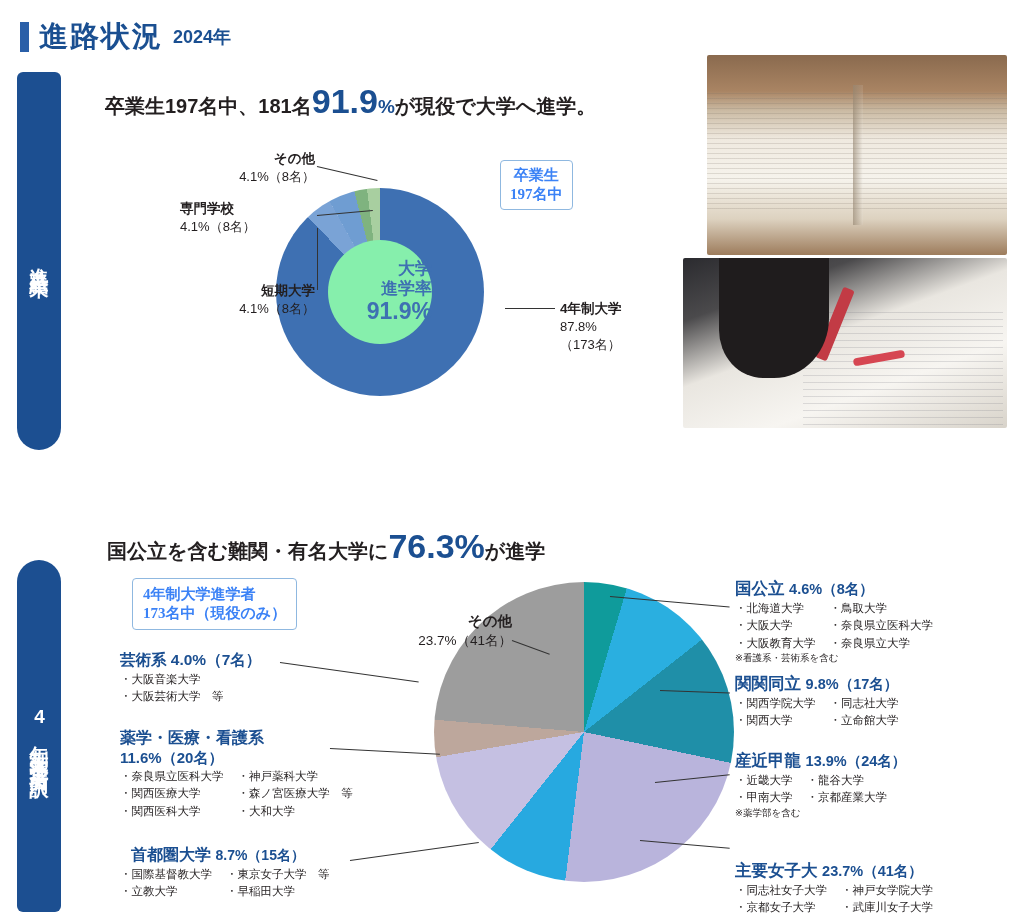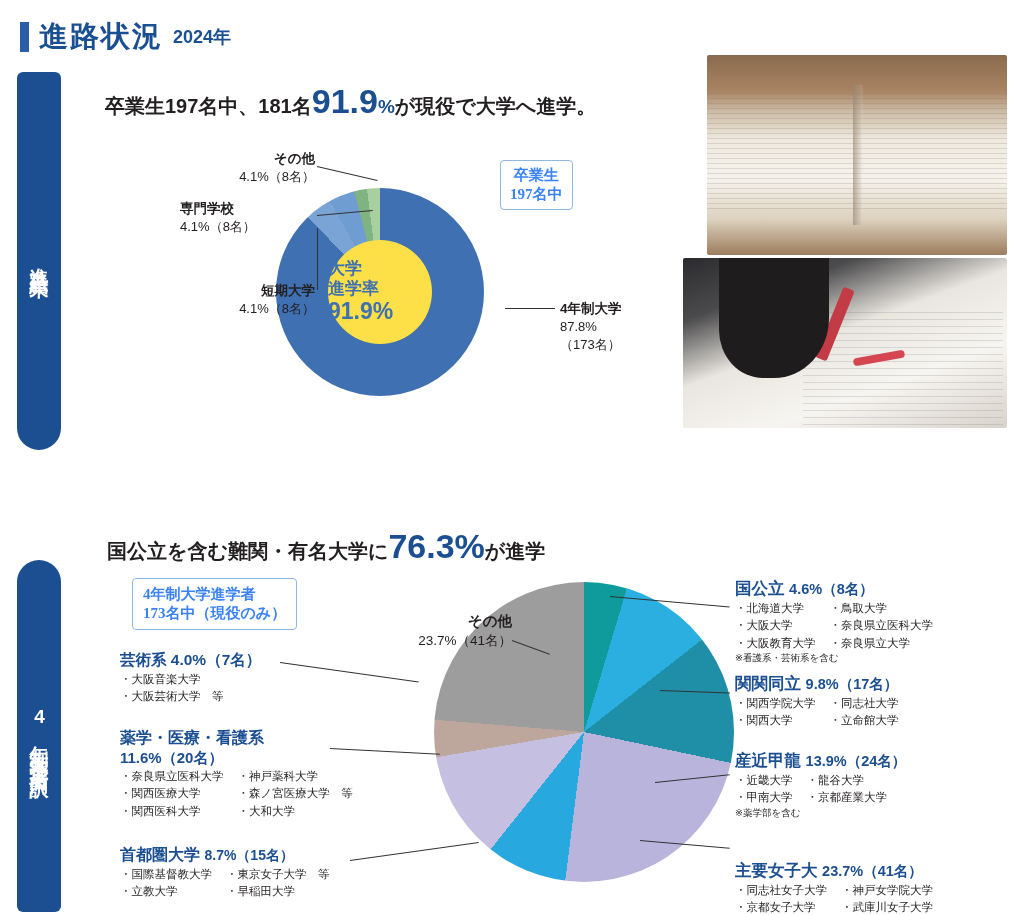--- a/index.html
+++ b/index.html
@@ -37,22 +37,22 @@
   #donut{width:208px;height:208px;border-radius:50%;
     background:conic-gradient(
       #3e70b2 0deg 316.1deg,
       #7aa3d6 316.1deg 330.9deg,
       #8fb3dd 330.9deg 331.0deg,
       #6f9dd2 331.0deg 345.7deg,
       #7fb37f 345.7deg 352.8deg,
       #a8cfa0 352.8deg 360deg);
   }
   #donut-hole{position:absolute;left:52px;top:52px;width:104px;height:104px;
-    border-radius:50%;background:#fde047;display:flex;flex-direction:column;
-    align-items:flex-start;justify-content:center;line-height:1.15;}
+    border-radius:50%;background:#86efac;display:flex;flex-direction:column;
+    align-items:flex-end;justify-content:center;line-height:1.15;}
   #donut-hole .l1{font-size:17px;font-weight:bold;color:#3e70b2;}
   #donut-hole .l2{font-size:17px;font-weight:bold;color:#3e70b2;}
   #donut-hole .l3{font-size:23px;font-weight:bold;color:#3e70b2;}
 
   .lbl{position:absolute;font-size:13px;line-height:1.35;white-space:nowrap;}
   .lbl .nm{font-weight:bold;font-size:13.5px;}
   .leader{position:absolute;background:#333;}
 
   .badge{position:absolute;border:1.6px solid #8fb8e0;border-radius:4px;
      color:#3b82f6;font-weight:bold;font-size:15px;line-height:1.25;
@@ -205,21 +205,21 @@
     <tr>
           <td>・関西医科大学</td>
         <td>・大和大学</td>
         </tr>
   </tbody>
     </table>
 </div>
 <div class="leader" style="left:330px;top:748px;width:110px;height:1px;transform:rotate(3deg);transform-origin:left center;"></div>
 
 <div class="grp" style="left:120px;top:845px;">
-  <div class="g-title" style="font-size:16px;">
+  <div class="g-title" style="font-size:16px;margin-left:11px;">
     <span>首都圏大学</span>
     <span class="pc" style="font-size:14px;">8.7%（15名）</span>
   </div>
   <table class="cols">
     <tbody>
         <tr>
           <td>・国際基督教大学</td>
         <td>・東京女子大学　等</td>
         </tr>
     <tr>

